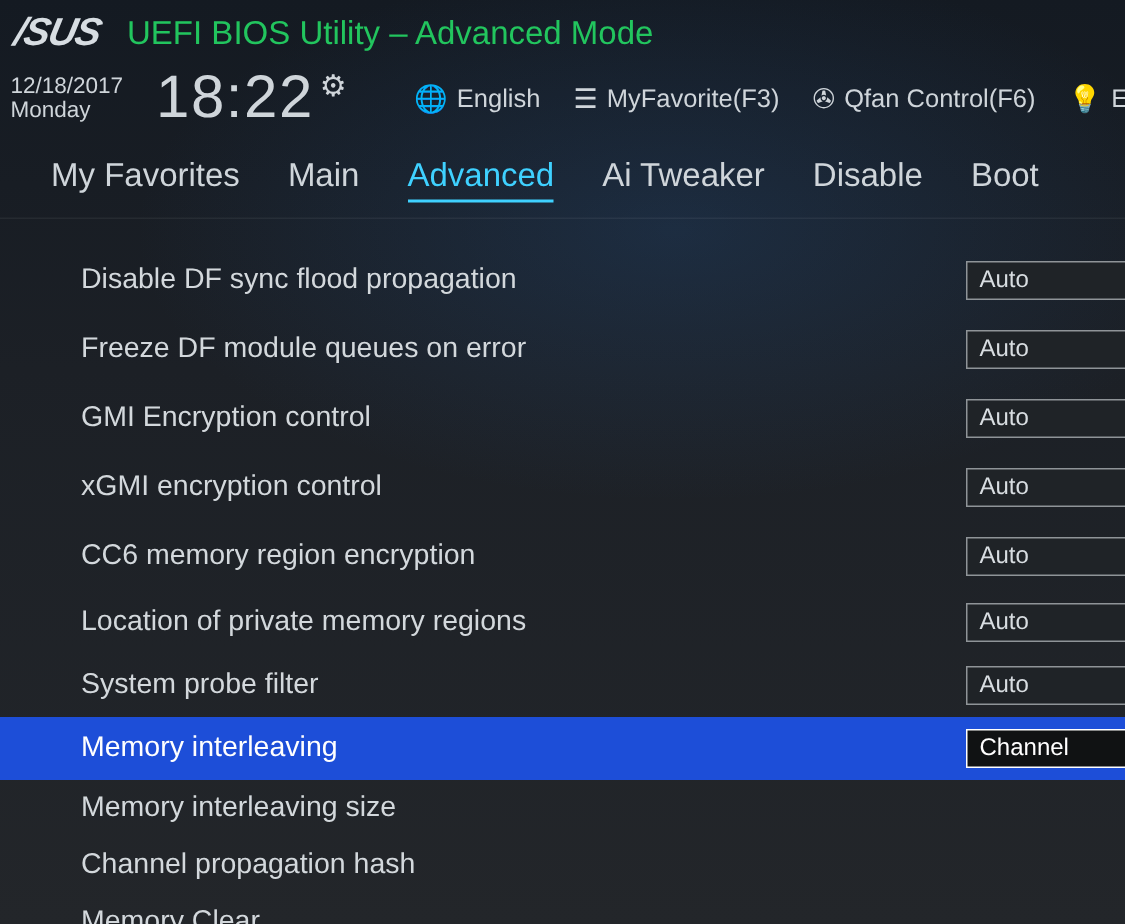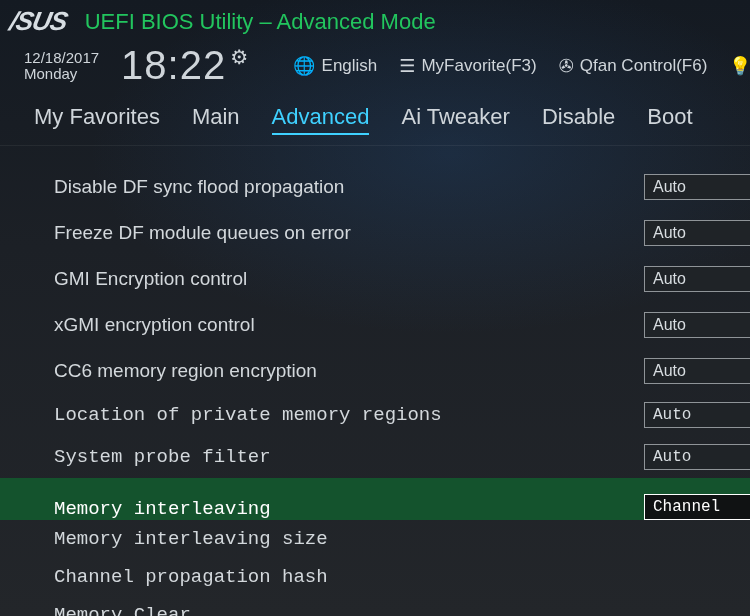--- a/index.html
+++ b/index.html
@@ -30,21 +30,21 @@
     font-style: italic; font-weight: 900; letter-spacing: -1px;
     font-size: 26px; color: #d7dde2;
     transform: skewX(-12deg);
     padding-right: 4px;
   }
   .title { font-size: 22px; font-weight: 400; color: #22c55e; }
 
   
   .infobar {
     display: flex; align-items: center; gap: 22px;
-    padding: 4px 8px 8px 24px;
+    padding: 4px 8px 8px 7px;
     font-size: 17px;
     color: #cfd5da;
     white-space: nowrap;
   }
   .datebox { line-height: 1.05; font-size: 15px; }
   .datebox .day { display: block; font-size: 15px; }
   .clock { font-size: 40px; font-weight: 300; letter-spacing: 1px; display:flex; align-items:flex-start;justify-content:space-between; }
   .clock .gear { font-size: 20px; margin-left: 4px; margin-top: 2px; }
   .sep { width:1px; height:34px; background: rgba(255,255,255,.25); }
   .info-item { display:flex; align-items:center; gap:6px; }
@@ -67,23 +67,22 @@
 
   
   .list { padding: 18px 0 0 0; }
   .row {
     display:flex; align-items:center;
     padding: 0 0 0 54px;
     height: 46px;
     color: #d3d8dc;
   }
   .row.sel {
-    background: #14532d;
+    background: #1d4ed8;
     color: #fff;
-    align-items: flex-end;
   }
   .row .label { flex: 1 1 auto; font-size: 19px; }
   .row.sel .label { color:#fff; font-weight:500; }
 
   .valcell {
     flex: 0 0 110px;
     margin-right: -4px;
   }
   .valbox {
     border: 1px solid #8f9498;
@@ -95,21 +94,21 @@
     padding: 0 8px;
     min-width: 100px;
   }
   .row.sel .valbox {
     background: #101213;
     color: #fff;
     border-color: #fff;
   }
 
   
-  .list .row:nth-child(n+6){ height:42px;font-family:Liberation Mono, monospace; }
+  .list .row:nth-child(n+6){ height:42px; }
   .list .row:nth-child(n+9){ height:38px; }
 </style>
 </head>
 <body>
 
 <div class="screen">
 
   <div class="titlebar">
     <span class="logo">/SUS</span>
     <span class="title">UEFI BIOS Utility – Advanced Mode</span>

